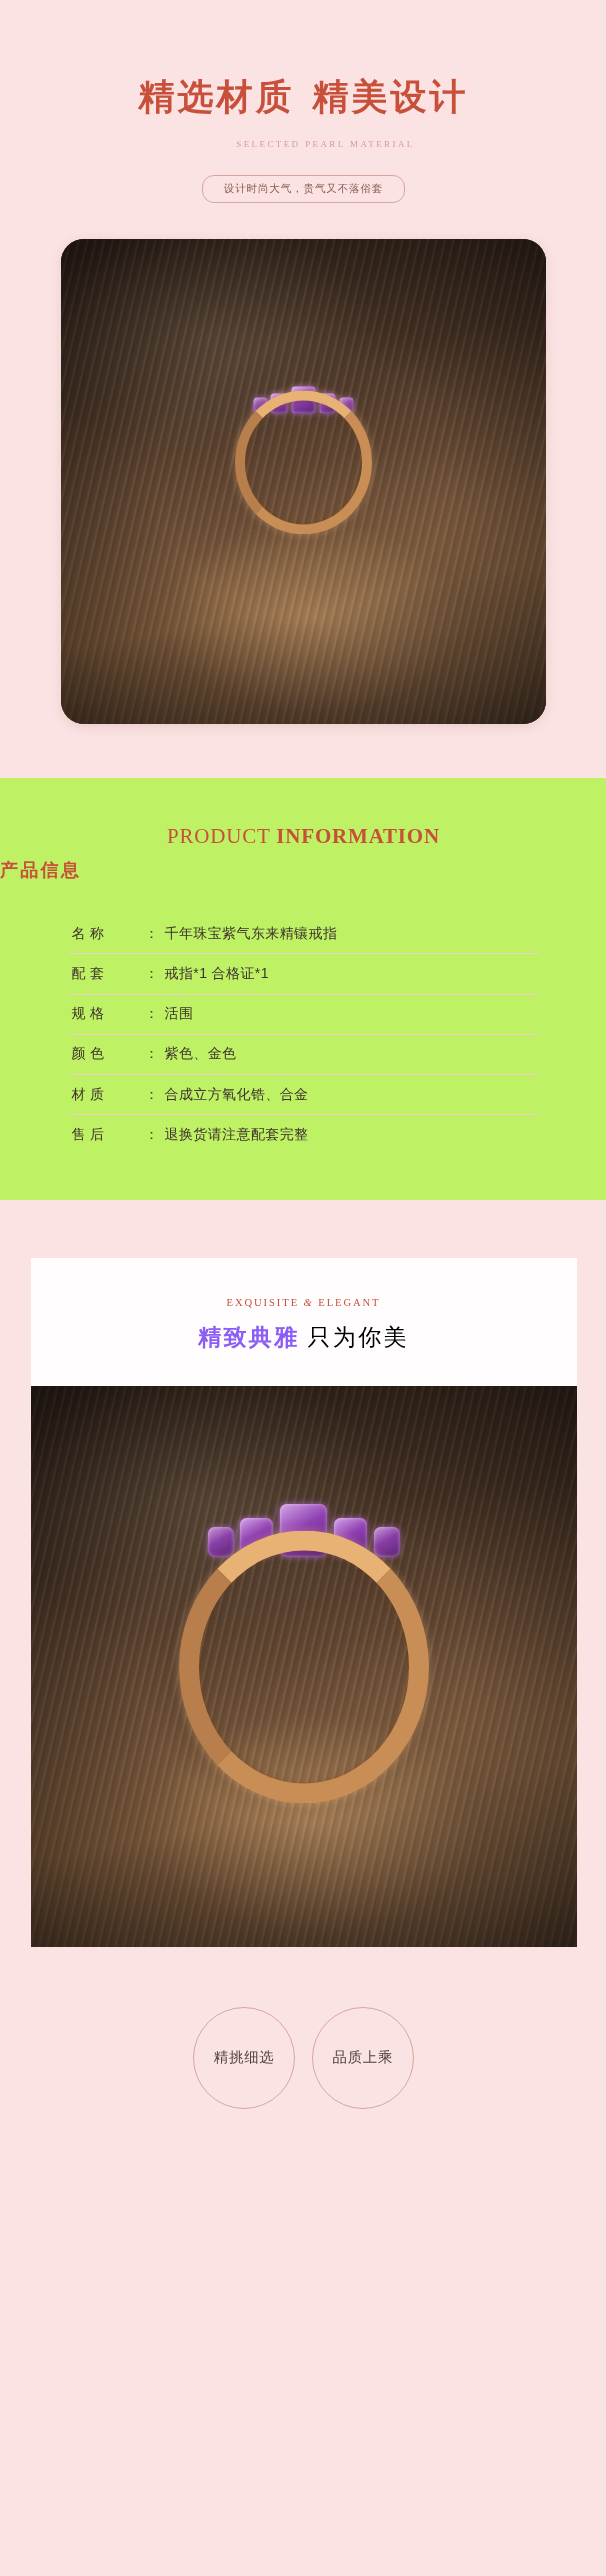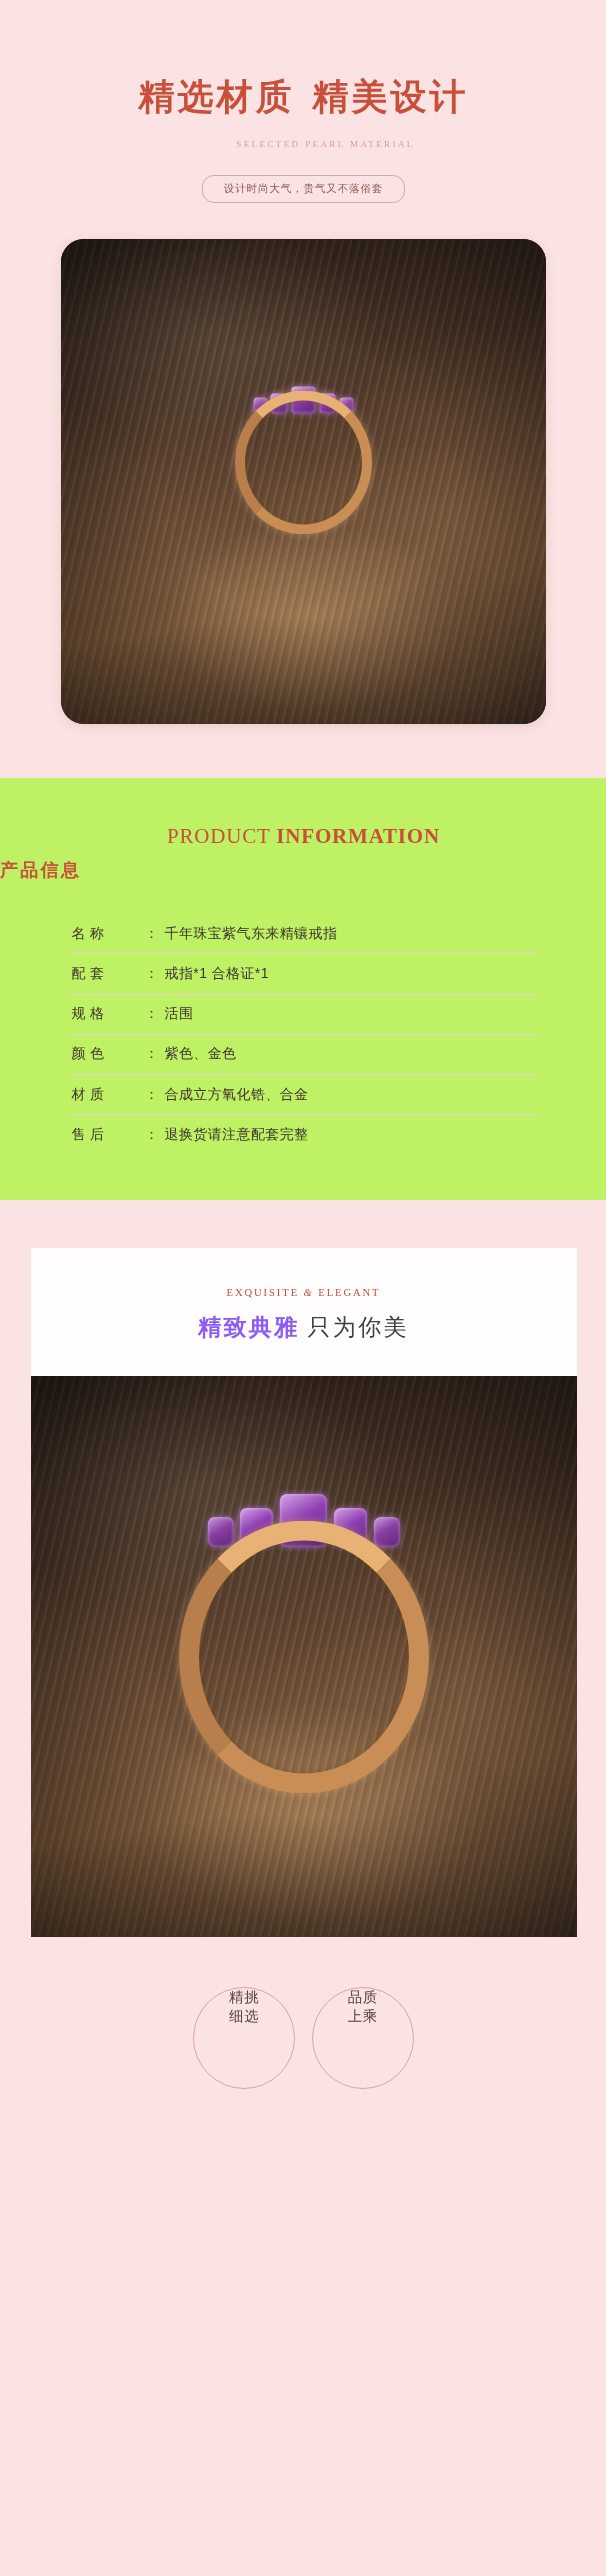--- a/index.html
+++ b/index.html
@@ -169,41 +169,41 @@
   .spec-colon { margin-right: 6px; color: #3f3230; }
   .spec-value { color: #3f3230; letter-spacing: 0.4px; }
 
   
   .exq {
     background: #fbe3e3;
     padding: 42px 0 0 0;
   }
   .exq-card {
     width: 546px;
-    margin: 6px auto;
+    margin: 16px auto;
     background: #fffdfd;
     padding: 39px 0 0 0;
   }
   .exq-en {
     text-align: center;
     font-family: "Liberation Serif", serif;
     font-size: 10.6px;
     letter-spacing: 1.9px;
     color: #c8503a;
   }
   .exq-en .amp { font-style: italic; }
   .exq-cn {
     margin-top: 13.7px;
     text-align: center;
     font-family: "Liberation Serif", serif;
     font-size: 23px;
     letter-spacing: 2.3px;
   }
   .exq-cn .red { color: #8b5cf6; font-weight: bold; }
-  .exq-cn .dark { color: #404040; }
+  .exq-cn .dark { color: #000000; }
 
   .exq-photo {
     margin-top: 33px;
     width: 546px;
     height: 561px;
     position: relative;
     overflow: hidden;
     background: #4a3527;
   }
   .ring-big {
@@ -229,22 +229,23 @@
     display: flex;
     justify-content: center;
     gap: 16.7px;
   }
   .feature-circle {
     width: 102px;
     height: 102px;
     border-radius: 50%;
     border: 0.8px solid #d9a69e;
     display: flex;
-    flex-direction: column;
+    flex-direction: row;
     align-items: center;
+    justify-content: center;
     color: #51403d;
     font-size: 14.4px;
     line-height: 1.35;
     letter-spacing: 0.8px;
     background: transparent;
   }
 </style>
 </head>
 <body>
 

